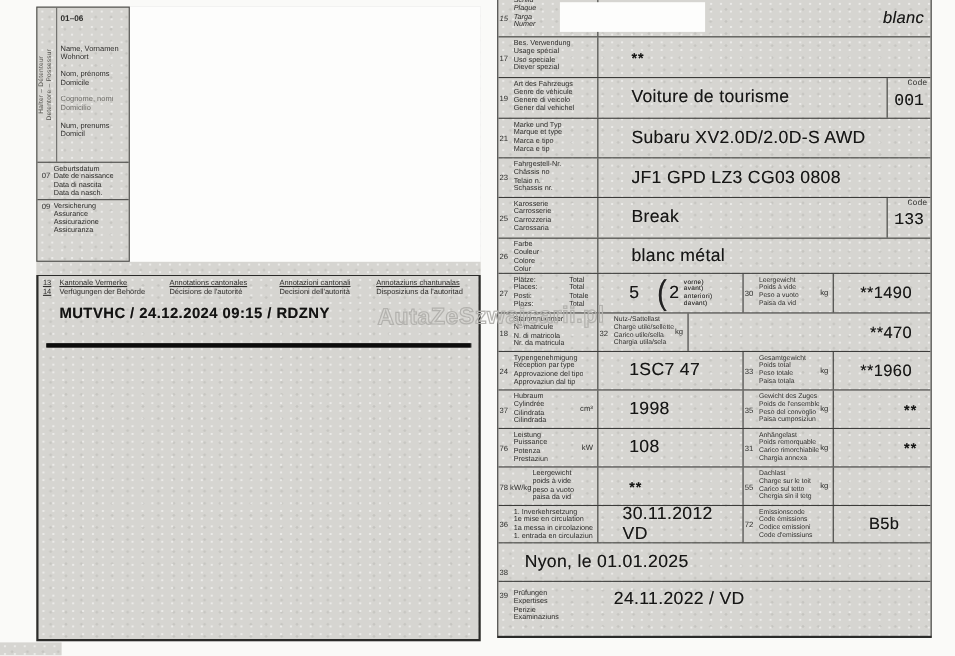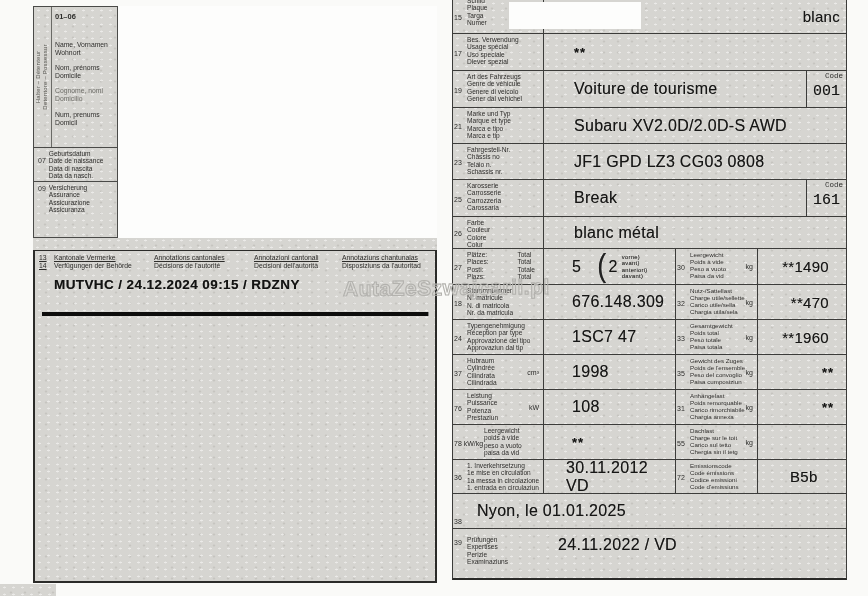--- a/index.html
+++ b/index.html
@@ -35,21 +35,21 @@
   #stamp-line{position:absolute;left:19px;top:26px;font-size:13.5px;font-weight:bold;
               letter-spacing:.4px;color:#131312;text-shadow:0 0 .6px rgba(20,20,20,.5);}
   #thick-line{position:absolute;left:7px;top:61px;width:386px;height:4px;background:#0d0d0c;
               box-shadow:1px 0 0 rgba(13,13,12,.4);}
   #corner-gray{position:absolute;left:0;top:584px;width:56px;height:12px;}
   
   #right-page{position:absolute;left:452px;top:0;width:393px;height:578px;
               border-left:1px solid #3c3c3a;border-right:1px solid #3c3c3a;
               border-bottom:2px solid #2b2b29;box-sizing:content-box;overflow:hidden;}
   .trow{display:flex;border-top:1px solid #3c3c3a;box-sizing:border-box;position:relative;}
-  .trow.first{border-top:none;}
+  .trow.first{border-top:none;font-style:italic;}
   .c-lab{width:91px;flex:none;border-right:1px solid #3c3c3a;box-sizing:border-box;
          display:flex;position:relative;padding:2px 1px 0 1px;}
   .c-lab.nodiv{border-right:none;}
   .fnum{width:13px;flex:none;font-size:7px;color:#2d2d2b;align-self:center;text-align:left;}
   .fnum.wide{width:30px;}
   .flabels{font-size:6.6px;line-height:7.4px;color:#2e2d2b;overflow:hidden;}
   .unit{position:absolute;right:4px;top:40%;font-size:7px;color:#2d2d2b;}
   .c-val{flex:1;display:flex;align-items:center;font-size:16px;color:#161615;
          letter-spacing:.3px;text-shadow:0 0 .5px rgba(10,10,10,.45);padding-left:30px;box-sizing:border-box;}
   .c-val.right{justify-content:flex-end;padding-right:6px;padding-left:0;}
@@ -212,21 +212,21 @@
     <div class="c-lab">
       <span class="fnum">25</span>
       <span class="flabels pre">Karosserie
 Carrosserie
 Carrozzeria
 Carossaria</span>
     </div>
     <div class="c-val">Break</div>
     <div class="c-code">
       <span class="code-lab">Code</span>
-      <span class="code-val">161</span>
+      <span class="code-val">133</span>
     </div>
   </div>
 
   <div class="trow" style="height:32px;">
     <div class="c-lab">
       <span class="fnum">26</span>
       <span class="flabels pre">Farbe
 Couleur
 Colore
 Colur</span>
@@ -269,21 +269,20 @@
   </div>
 
   <div class="trow" style="height:35px;">
     <div class="c-lab">
       <span class="fnum">18</span>
       <span class="flabels pre">Stammnummer
 N° matricule
 N. di matricola
 Nr. da matricula</span>
     </div>
-    <div class="c-vs">676.148.309</div>
     <div class="c-lab2">
       <span class="fnum">32</span>
       <span class="flabels pre">Nutz-/Sattellast
 Charge utile/sellette
 Carico utile/sella
 Chargia utila/sela</span>
       <span class="unit">kg</span>
     </div>
     <div class="c-v2">**470</div>
   </div>

